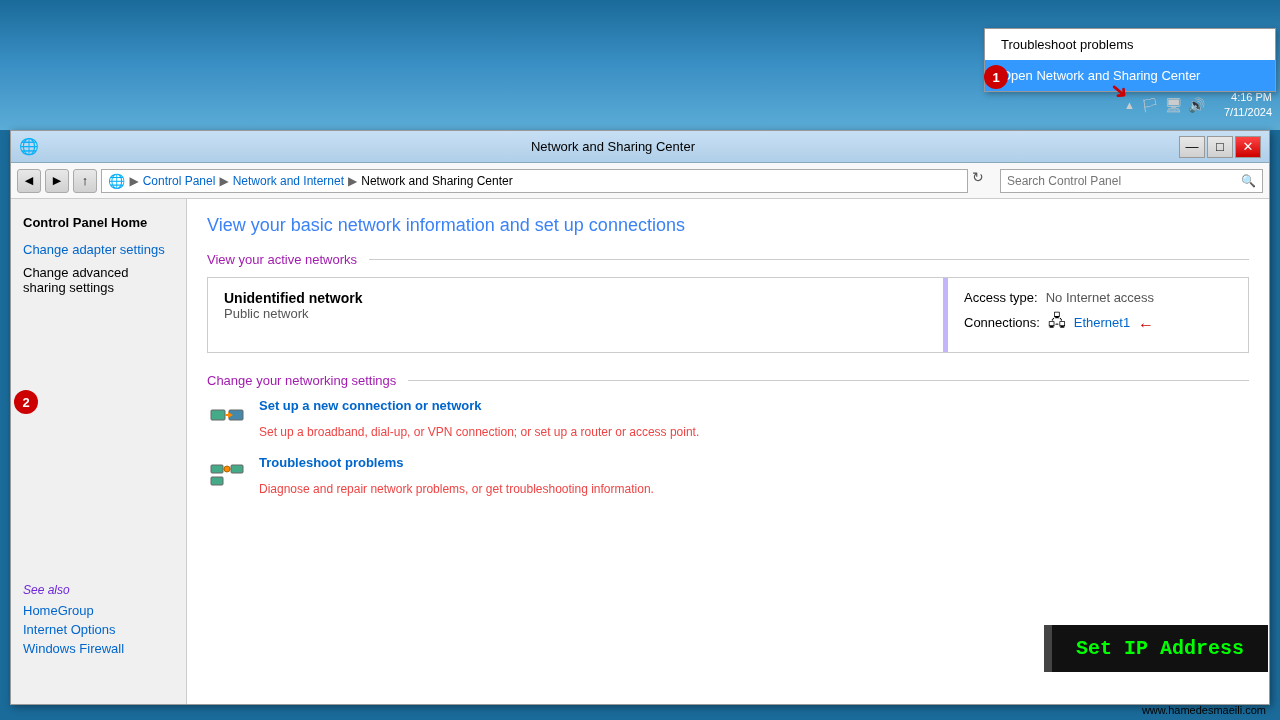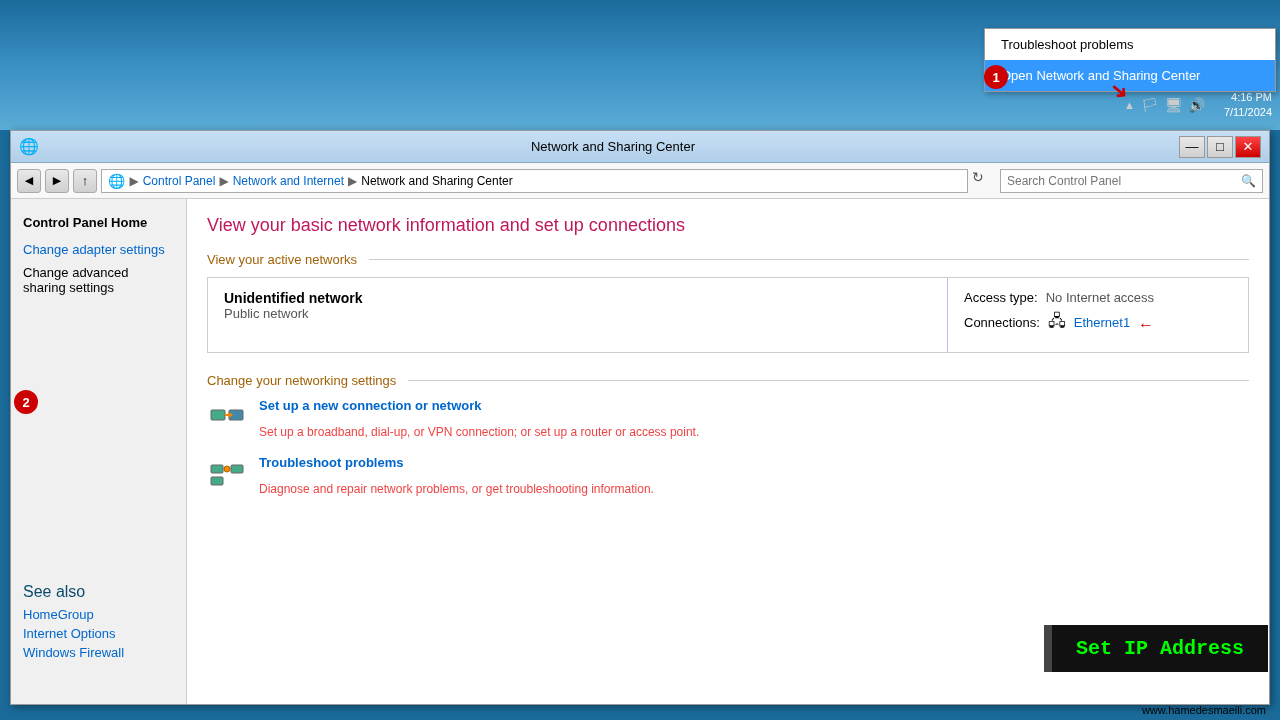--- a/index.html
+++ b/index.html
@@ -102,42 +102,42 @@
     
     .sidebar {
       width: 176px; background: #f0f0f0; border-right: 1px solid #ccc;
       padding: 16px 12px; display: flex; flex-direction: column; gap: 8px;
     }
     .sidebar-section-title { font-size: 13px; font-weight: bold; color: #000; margin-bottom: 4px; }
     .sidebar-link { color: #0066cc; cursor: pointer; font-size: 13px; text-decoration: none; display: block; }
     .sidebar-text { font-size: 13px; color: #000; cursor: pointer; }
 
     .see-also-section { margin-top: auto; }
-    .see-also-title { font-size: 16px; color: #0c4a6e; margin-bottom: 6px; }
+    .see-also-title { font-size: 12px; color: #6d28d9; margin-bottom: 6px; font-style: italic; }
 
     
     .main-content {
       flex: 1; padding: 16px 20px; overflow-y: auto; background: #fff;
     }
     .page-title {
-      font-size: 18px; color: #be185d; font-weight: normal; margin-bottom: 16px;
+      font-size: 18px; color: #3b82f6; font-weight: normal; margin-bottom: 16px;
     }
     .section-header {
-      font-size: 13px; color: #a16207; margin-bottom: 10px; display: flex; align-items: center; gap: 8px;
+      font-size: 13px; color: #a21caf; margin-bottom: 10px; display: flex; align-items: center; gap: 8px;
     }
     .section-header::after {
       content: ''; flex: 1; height: 1px; background: #ccc; margin-left: 4px;
     }
 
     
     .network-box {
       border: 1px solid #ccc; margin-bottom: 20px; display: flex;
     }
     .network-info-left {
-      flex: 1; padding: 12px 16px; border-right: 1px solid #c4b5fd;
+      flex: 1; padding: 12px 16px; border-right: 5px solid #c4b5fd;
     }
     .network-name { font-size: 14px; font-weight: bold; color: #000; }
     .network-type { font-size: 13px; color: #555; }
     .network-info-right {
       padding: 12px 16px; min-width: 300px;
     }
     .network-detail { display: flex; align-items: center; gap: 8px; margin-bottom: 4px; font-size: 13px; }
     .network-label { color: #000; font-weight: normal; }
     .network-value { color: #555; }
     .connection-link { color: #0066cc; cursor: pointer; text-decoration: none; display: flex; align-items: center; gap: 4px; }

